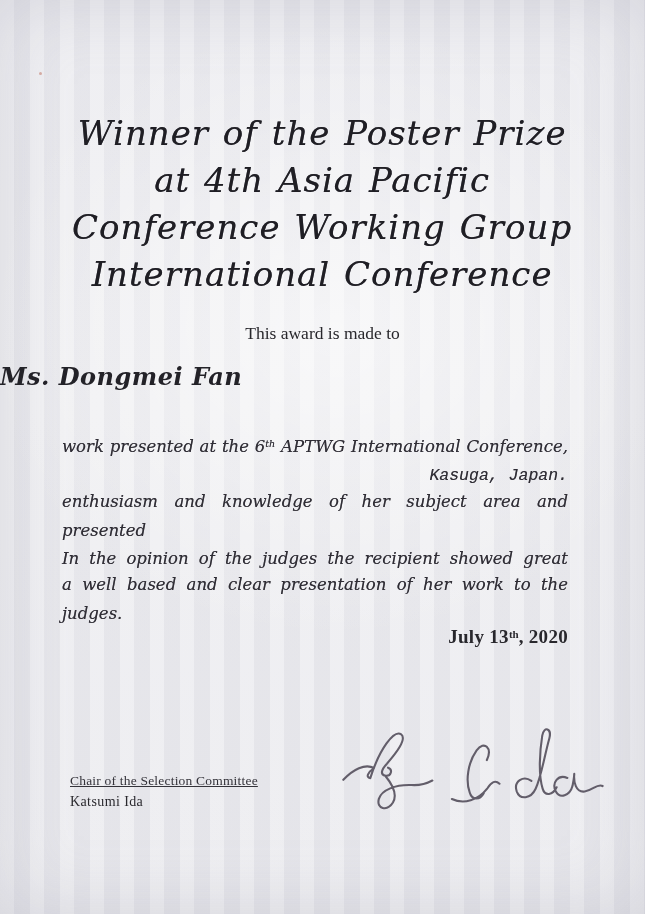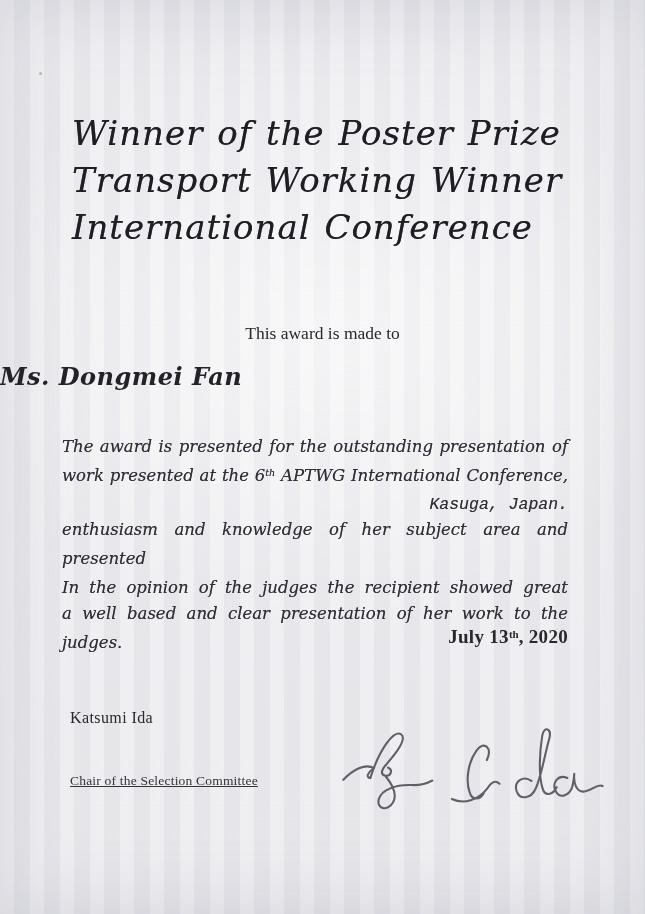--- a/index.html
+++ b/index.html
@@ -34,20 +34,21 @@
     left: 72px;
     top: 110px;
     font-family: "DejaVu Serif", serif;
     font-style: italic;
     font-size: 34px;
     line-height: 47px;
     letter-spacing: 1px;
     word-spacing: 2px;
     color: #1f1e24;
     text-shadow: 0 0 0.6px rgba(30,30,40,0.7);
+    text-align: center;
   }
   .title-line { white-space: nowrap; }
   .made-to {
     position: absolute;
     left: 0; right: 0;
     top: 323px;
     text-align: center;
     font-size: 17.5px;
     color: #28272c;
   }
@@ -91,22 +92,22 @@
     top: 626px;
     font-size: 19px;
     font-weight: bold;
     letter-spacing: 0.3px;
     color: #28272c;
     white-space: nowrap;
   }
   .signer-name {
     position: absolute;
     left: 70px;
-    top: 709px;
-    font-size: 16px;
+    top: 794px;
+    font-size: 14px;
     letter-spacing: 0.4px;
     color: #29282d;
   }
   .signer-title {
     position: absolute;
     left: 70px;
     top: 773px;
     font-size: 13.5px;
     letter-spacing: 0.2px;
     color: #34333a;
@@ -131,30 +132,30 @@
 </style>
 </head>
 <body>
 
 <div class="paper">
 
   <div class="speck"></div>
 
   <div class="title">
     <div class="title-line">Winner of the Poster Prize</div>
-    <div class="title-line">Transport Working Winner</div>
+    <div class="title-line">at 4th Asia Pacific</div>
+    <div class="title-line">Conference Working Group</div>
     <div class="title-line">International Conference</div>
   </div>
 
   <div class="made-to">This award is made to</div>
 
   <div class="recipient">Ms. Dongmei Fan</div>
 
   <div class="body-block">
-    <div class="body-line justify"><span>The award is presented for the outstanding presentation of</span><span class="sup"></span><span></span></div>
     <div class="body-line justify"><span>work presented at the 6</span><span class="sup">th</span><span> APTWG International Conference,</span></div>
     <div class="body-line plain"><span>Kasuga, Japan.</span><span class="sup"></span><span></span></div>
     <div class="body-line justify"><span>enthusiasm and knowledge of her subject area and presented</span><span class="sup"></span><span></span></div>
     <div class="body-line justify"><span>In the opinion of the judges the recipient showed great</span><span class="sup"></span><span></span></div>
     <div class="body-line justify"><span>a well based and clear presentation of her work to the judges.</span><span class="sup"></span><span></span></div>
   </div>
 
   <div class="date-line"><span>July 13</span><span class="sup">th</span><span>, 2020</span></div>
 
   <div class="signer-name">Katsumi Ida</div>

